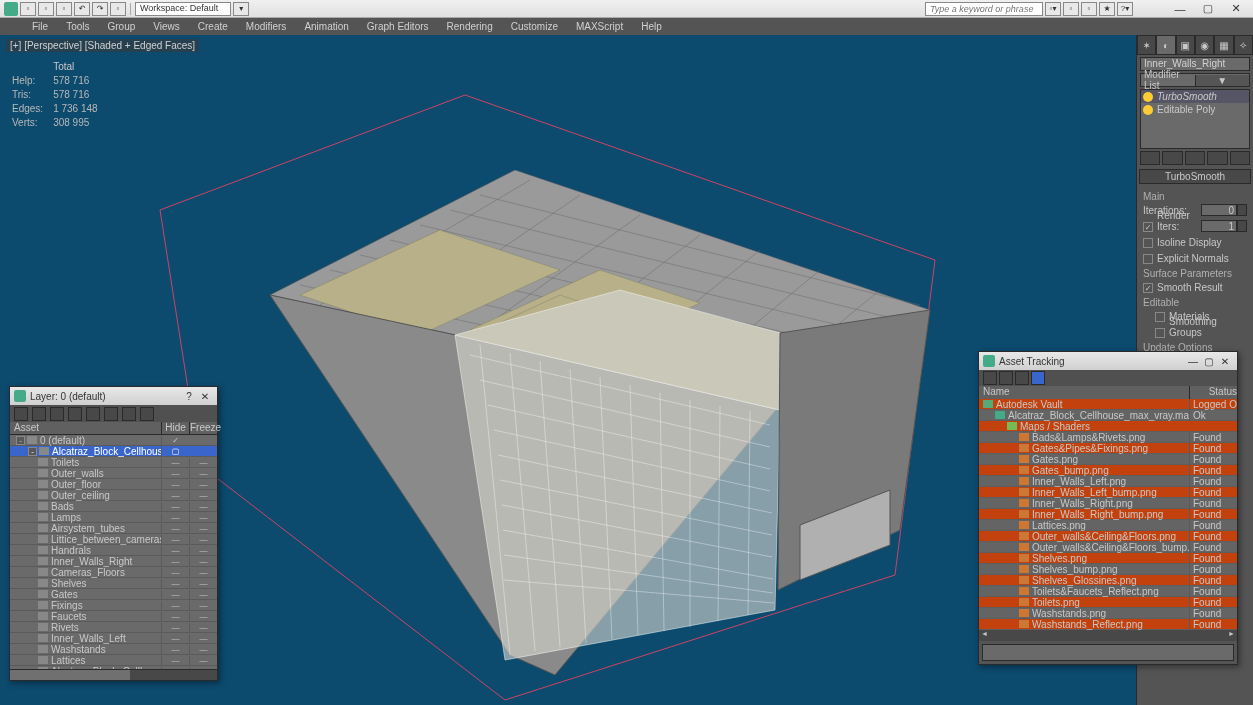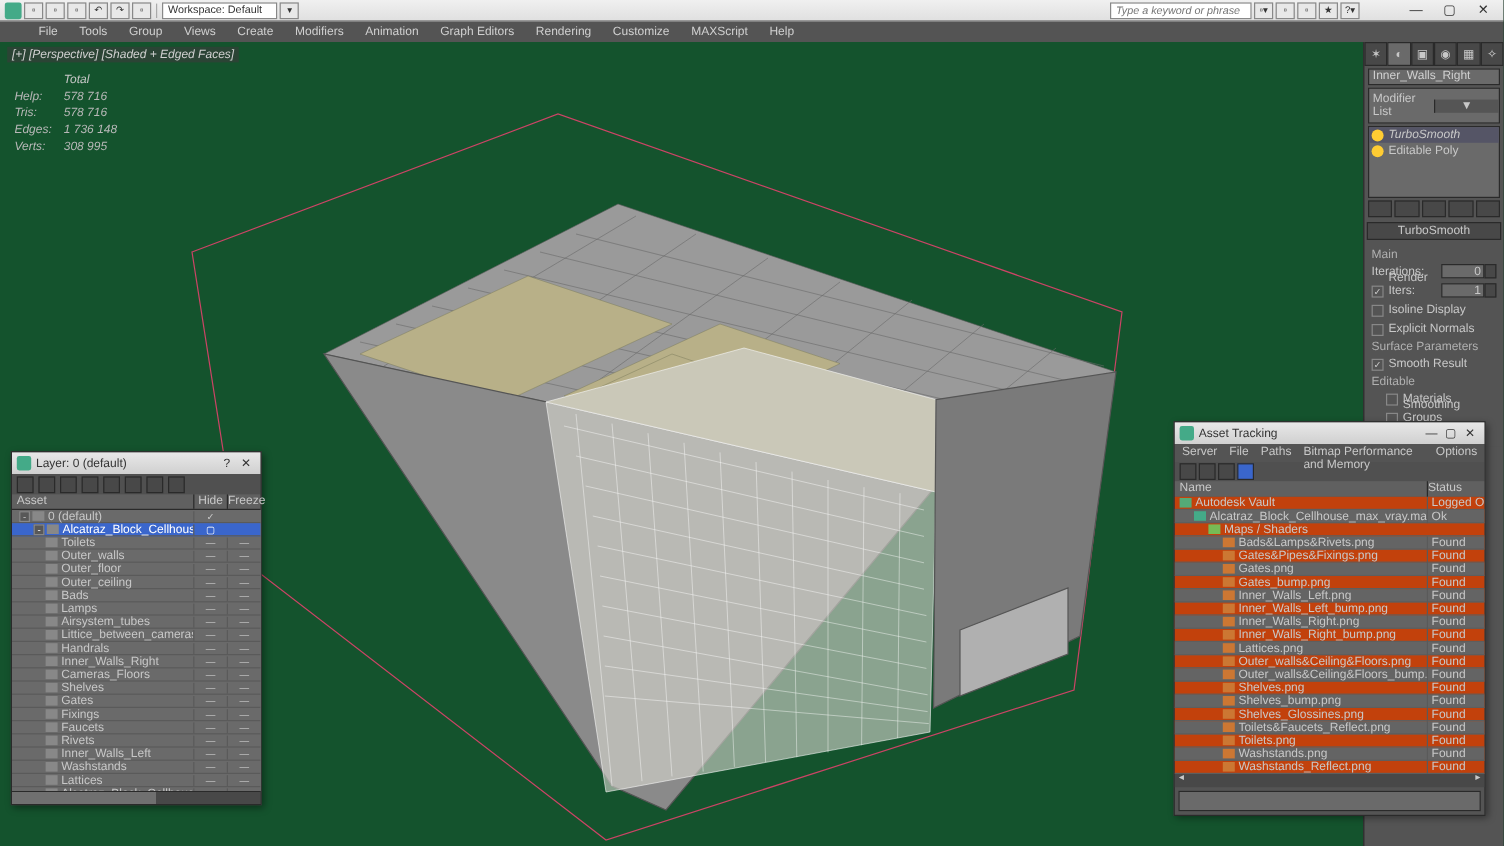--- a/index.html
+++ b/index.html
@@ -15,34 +15,34 @@
   .tb-center { position:absolute; left:50%; transform:translateX(-50%); display:flex; gap:24px; color:#444; }
   .tb-right { position:absolute; right:4px; display:flex; gap:2px; align-items:center;justify-content:space-between; }
   .search-box { width:118px; height:14px; border:1px solid #888; background:#fff; font-size:9px; font-style:italic; padding:0 4px; color:#888; }
   .win-btn { width:26px; height:14px; display:flex; align-items:center; justify-content:center; font-size:11px; color:#333; cursor:pointer; }
 
   
   .menubar { height:17px; background:#545454; display:flex; align-items:center; gap:2px; padding-left:24px; }
   .menu-item { padding:2px 8px; color:#d0d0d0; cursor:pointer; }
 
   
-  .viewport { position:absolute; top:35px; left:0; right:117px; bottom:0; background:#14532d;font-style:italic; }
+  .viewport { position:absolute; top:35px; left:0; right:117px; bottom:0; background:#0c4a6e; }
   .vp-label { position:absolute; top:4px; left:6px; color:#d0d0d0; background:rgba(58,58,58,.6); padding:1px 4px; }
   .vp-stats { position:absolute; top:24px; left:10px; color:#b8b8b8; line-height:12px; }
   .vp-stats td { padding:0 8px 0 0; }
   .vp-stats .hdr { color:#c8c8c8; }
   .vp-canvas { position:absolute; inset:0; }
 
   
   .cmdpanel { position:absolute; top:35px; right:0; width:117px; bottom:0; background:#545454; border-left:1px solid #2a2a2a; }
   .cp-tabs { display:flex; height:20px; }
   .cp-tab { flex:1; height:20px; border:1px solid #2a2a2a; background:#484848; display:flex; align-items:center; justify-content:center; cursor:pointer; }
   .cp-tab.active { background:#6a6a6a; }
   .cp-field { margin:2px 3px; height:14px; background:#6a6a6a; border:1px solid #2a2a2a; padding:0 3px; color:#d0d0d0; }
-  .cp-sel { margin:2px 3px; height:30px; background:#6a6a6a; border:1px solid #2a2a2a; display:flex; align-items:center; }
+  .cp-sel { margin:2px 3px; height:14px; background:#6a6a6a; border:1px solid #2a2a2a; display:flex; align-items:center; }
   .cp-sel span { flex:1; padding:0 3px; }
   .cp-sel .arrow { width:13px; text-align:center; border-left:1px solid #2a2a2a; background:#555; }
   .mod-stack { margin:2px 3px; height:60px; background:#6a6a6a; border:1px solid #2a2a2a; }
   .mod-row { display:flex; align-items:center; height:13px; padding-left:2px; }
   .mod-row.sel { background:#556; }
   .mod-row .bulb { width:10px; height:10px; background:#ffcc33; border-radius:50%; margin-right:4px; }
   .mod-btns { display:flex; gap:2px; margin:2px 3px; }
   .mod-btns .b { flex:1; height:14px; background:#484848; border:1px solid #2a2a2a; }
   .rollout { margin:4px 2px 0 2px; }
   .ro-hdr { background:#484848; border:1px solid #2a2a2a; text-align:center; padding:1px 0; }
@@ -58,21 +58,21 @@
   
   .fwin { position:absolute; background:#545454; border:1px solid #2a2a2a; box-shadow:2px 2px 6px rgba(0,0,0,.4); }
   .fwin-title { height:18px; background:linear-gradient(#e8e8e8,#d0d0d0); display:flex; align-items:center; padding:0 4px; color:#333; }
   .fwin-title .ico { width:12px; height:12px; background:#4a8; margin-right:4px; border-radius:2px; }
   .fwin-title .sp { flex:1; }
   .fwin-title .wbtn { width:16px; text-align:center; cursor:pointer; }
   .fwin-tool { height:17px; background:#505050; display:flex; align-items:center; gap:4px; padding:0 4px; }
   .fwin-tool .tb { width:14px; height:14px; background:#484848; border:1px solid #2a2a2a; cursor:pointer; }
 
   
-  .layer-dlg { top:376px; left:9px; width:209px; }
+  .layer-dlg { top:386px; left:9px; width:209px; }
   .layer-hdr { display:flex; background:#606060; height:13px; border-bottom:1px solid #2a2a2a; }
   .layer-hdr .c1 { flex:1; padding-left:4px; }
   .layer-hdr .c2 { width:28px; text-align:center; border-left:1px solid #2a2a2a; }
   .layer-list { background:#6a6a6a; overflow-y:auto; max-height:234px; }
   .layer-row { display:flex; height:11px; align-items:center; border-bottom:1px solid #5a5a5a; }
   .layer-row .ind { display:inline-block; }
   .layer-row .exp { width:9px; height:9px; border:1px solid #888; background:#585858; text-align:center; line-height:7px; font-size:8px; margin:0 2px; }
   .layer-row .lic { width:10px; height:8px; background:#888; margin-right:3px; }
   .layer-row .nm { flex:1; white-space:nowrap; overflow:hidden; }
   .layer-row .c2 { width:28px; text-align:center; border-left:1px solid #5a5a5a; font-size:8px; }
@@ -81,21 +81,21 @@
   .layer-scroll .thumb { position:absolute; left:0; top:0; height:100%; width:120px; background:#707070; }
 
   
   .asset-dlg { top:351px; left:978px; width:260px; }
   .asset-menu { height:15px; display:flex; gap:10px; padding:1px 6px; background:#545454; }
   .asset-tool { height:16px; display:flex; gap:2px; padding:1px 4px; background:#505050; }
   .asset-tool .tb { width:14px; height:14px; background:#484848; border:1px solid #2a2a2a; }
   .asset-tool .tb.on { background:#3a66cc; }
   .asset-hdr { display:flex; height:13px; background:#606060; }
   .asset-hdr .c1 { flex:1; padding-left:4px; }
-  .asset-hdr .c2 { width:48px; border-left:1px solid #2a2a2a; padding-left:0; }
+  .asset-hdr .c2 { width:48px; border-left:1px solid #2a2a2a; padding-left:0;text-align:right; }
   .asset-list { background:#c2410c; }
   .asset-row { display:flex; height:11px; align-items:center; border-bottom:1px solid #5e5e5e; }
   .asset-row.alt { background:#646464; }
   .asset-row .ic { width:10px; height:8px; background:#a83; margin:0 3px 0 0; }
   .asset-row .nm { flex:1; white-space:nowrap; overflow:hidden; }
   .asset-row .st { width:48px; border-left:1px solid #5a5a5a; padding-left:3px; }
   .asset-scroll { height:11px; background:#484848; position:relative; }
   .asset-scroll::before, .asset-scroll::after { content:"◄"; position:absolute; left:2px; font-size:7px; top:0; }
   .asset-scroll::after { content:"►"; left:auto; right:2px; }
   .asset-cmd { height:17px; margin:3px; background:#6a6a6a; border:1px solid #2a2a2a; }
@@ -505,27 +505,20 @@
 
 <div class="fwin asset-dlg">
   <div class="fwin-title">
     <div class="ico"></div>
     <span>Asset Tracking</span>
     <span class="sp"></span>
     <span class="wbtn">—</span>
     <span class="wbtn">▢</span>
     <span class="wbtn">✕</span>
   </div>
-  <div class="asset-menu" id="asset-menu">
-      <span style="cursor: pointer;">Server</span>
-      <span style="cursor: pointer;">File</span>
-      <span style="cursor: pointer;">Paths</span>
-      <span style="cursor: pointer;">Bitmap Performance and Memory</span>
-      <span style="cursor: pointer;">Options</span>
-    </div>
   <div class="asset-tool">
     <div class="tb"></div>
     <div class="tb"></div>
     <div class="tb"></div>
     <div class="tb on"></div>
   </div>
   <div class="asset-hdr">
     <div class="c1">Name</div>
     <div class="c2">Status</div>
   </div>

